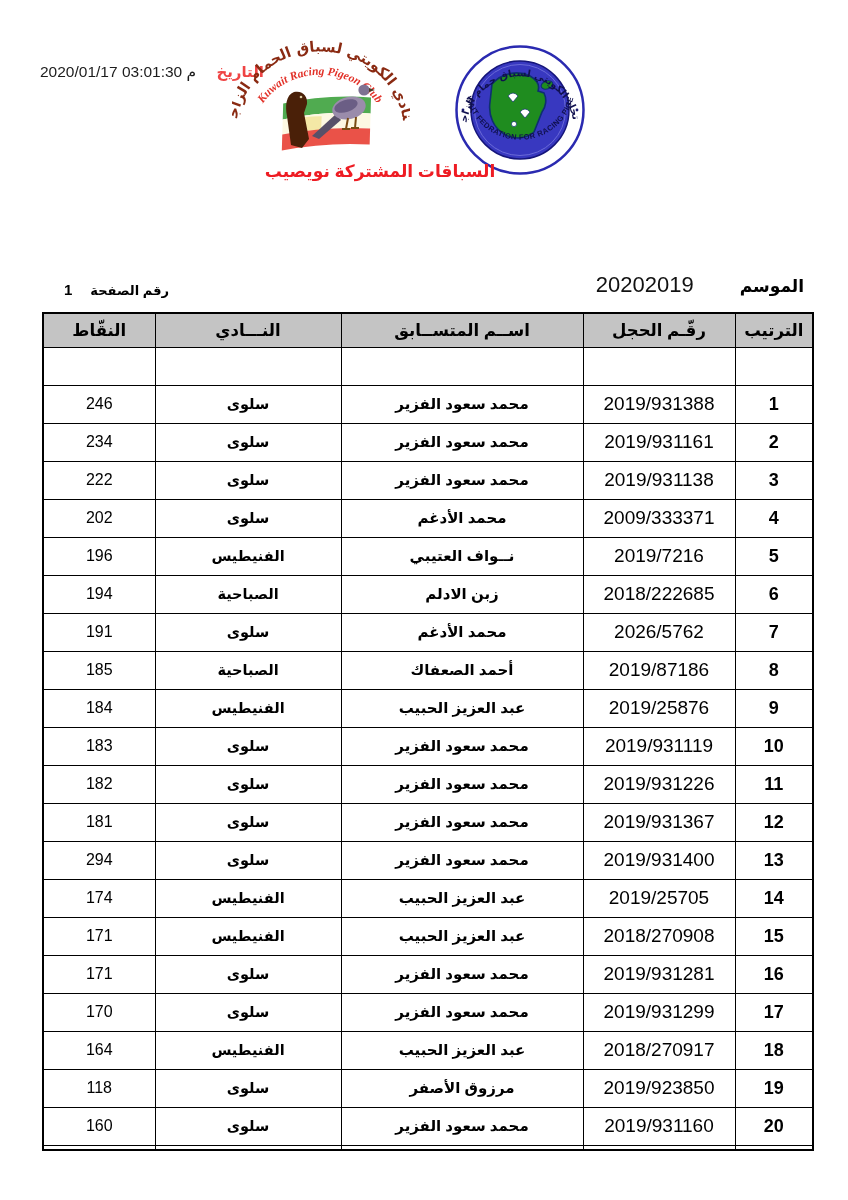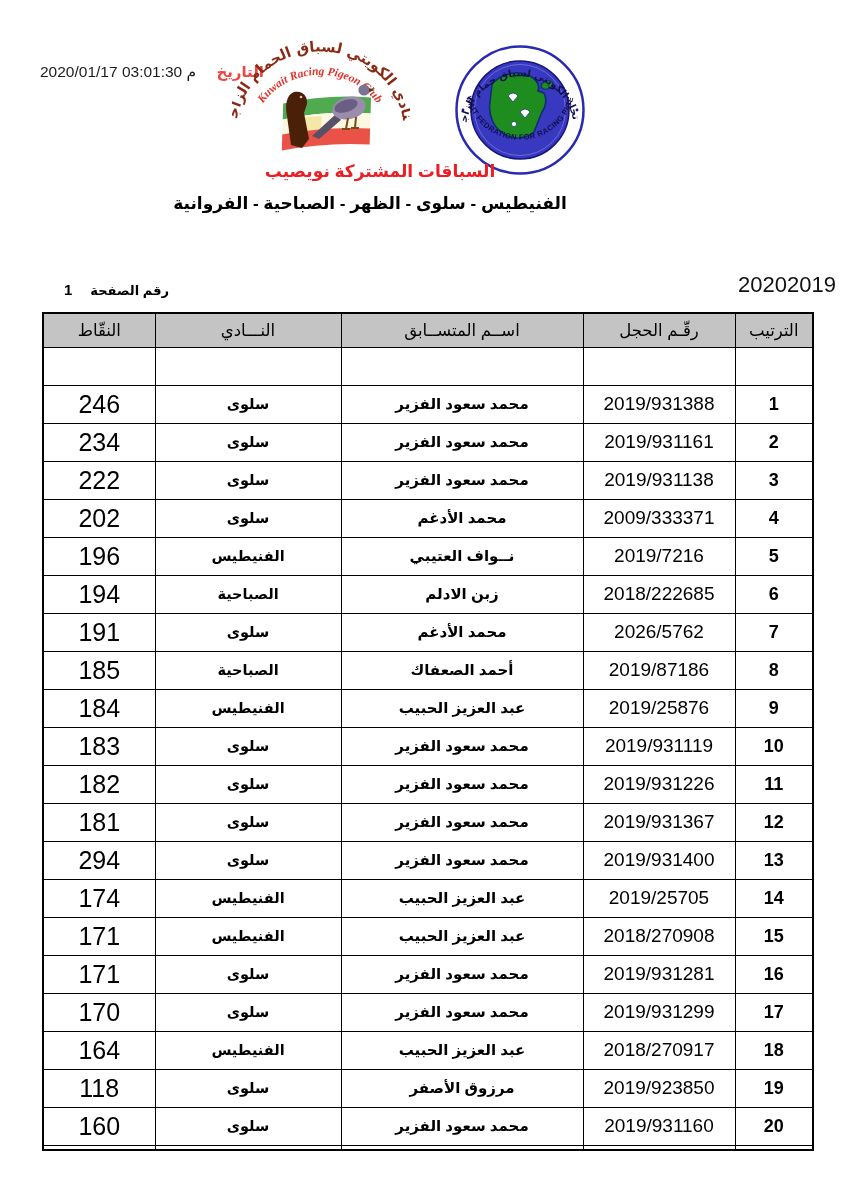--- a/index.html
+++ b/index.html
@@ -15,47 +15,47 @@
     display:flex; justify-content:space-between; align-items:baseline;margin-top:20px;
   }
   .date-value { direction:ltr; font-size:15.5px; color:#1c1c1c; }
   .date-label { font-size:15px; font-weight:bold; color:#ef4444; }
   
   .headings { position:absolute; top:161px; left:0; width:740px; text-align:center; direction:rtl; }
   .red-title { color:#ee1c23; font-weight:bold; font-size:17px; margin-bottom:11px;padding-left:20px; }
   .areas { color:#000; font-weight:bold; font-size:17px; margin-bottom:8px; }
   .main-title { color:#000; font-weight:bold; font-size:21.5px; }
   
-  .season-line { position:absolute; top:272px; right:44px; display:flex; align-items:baseline; gap:14px; direction:ltr;flex-direction:column; }
+  .season-line { position:absolute; top:272px; right:44px; display:flex; align-items:baseline; gap:14px; direction:ltr; }
   .season-value { font-size:22px; color:#111; }
   .season-label { font-size:17px; font-weight:bold;margin-left:32px; }
   .page-line { position:absolute; top:281px; left:64px; display:flex; align-items:baseline; gap:18px; direction:ltr; }
   .page-value { font-size:15px; font-weight:bold; }
   .page-label { font-size:13px; font-weight:bold;text-align:right; }
   
   table.results {
     position:absolute; left:42px; top:312px; width:770px;
     border-collapse:collapse; table-layout:fixed; direction:rtl;
     border:2px solid #000;
   }
   table.results th, table.results td {
     border:1px solid #000; text-align:center; vertical-align:middle;
     overflow:hidden; white-space:nowrap;
   }
   table.results th {
-    background:#c4c4c4; font-weight:normal; font-size:16.5px; height:34px; color:#000;
+    background:#c4c4c4; font-weight:bold; font-size:16.5px; height:34px; color:#000;
   }
   tr.spacer-row td { height:6px; padding:0; }
   tr.spacer-row.bottom td { height:5px; }
   table.results tbody td { height:38px; }
   td.c-rank   { font-size:18px; font-weight:bold; }
   td.c-ring   { font-size:19px; }
   td.c-name   { font-size:15px; font-weight:bold; }
   td.c-club   { font-size:14.5px; font-weight:bold; }
-  td.c-points { font-size:25px; }
+  td.c-points { font-size:16px; }
   
   .club-logo { position:absolute; left:232px; top:26px; }
   .fed-logo  { position:absolute; left:454px; top:44px; }
 </style>
 </head>
 <body>
 
 <div class="page">
 
   <div class="date-line">
@@ -122,21 +122,20 @@
     <text font-size="10" font-weight="bold" fill="#10104e" font-family="'DejaVu Sans',sans-serif">
       <textPath href="#fedArcTop" startOffset="50%" text-anchor="middle">الإتحاد الكويتي لسباق حمام الزاجل</textPath>
     </text>
     <text font-size="7.6" font-weight="bold" fill="#10104e" letter-spacing="0.4" font-family="'Liberation Sans',sans-serif">
       <textPath href="#fedArcBottom" startOffset="50%" text-anchor="middle">KUWAIT FEDRATION FOR RACING PIGEON</textPath>
     </text>
   </svg>
 
   <div class="headings">
     <div class="red-title">السباقات المشتركة نويصيب</div>
-    <div class="areas">الفنيطيس - سلوى - الظهر - الصباحية - الفروانية</div>
   </div>
 
   <div class="season-line">
     <span class="season-value">20202019</span>
     <span class="season-label">الموسم</span>
   </div>
   <div class="page-line">
     <span class="page-value">1</span>
     <span class="page-label">رقم الصفحة</span>
   </div>

